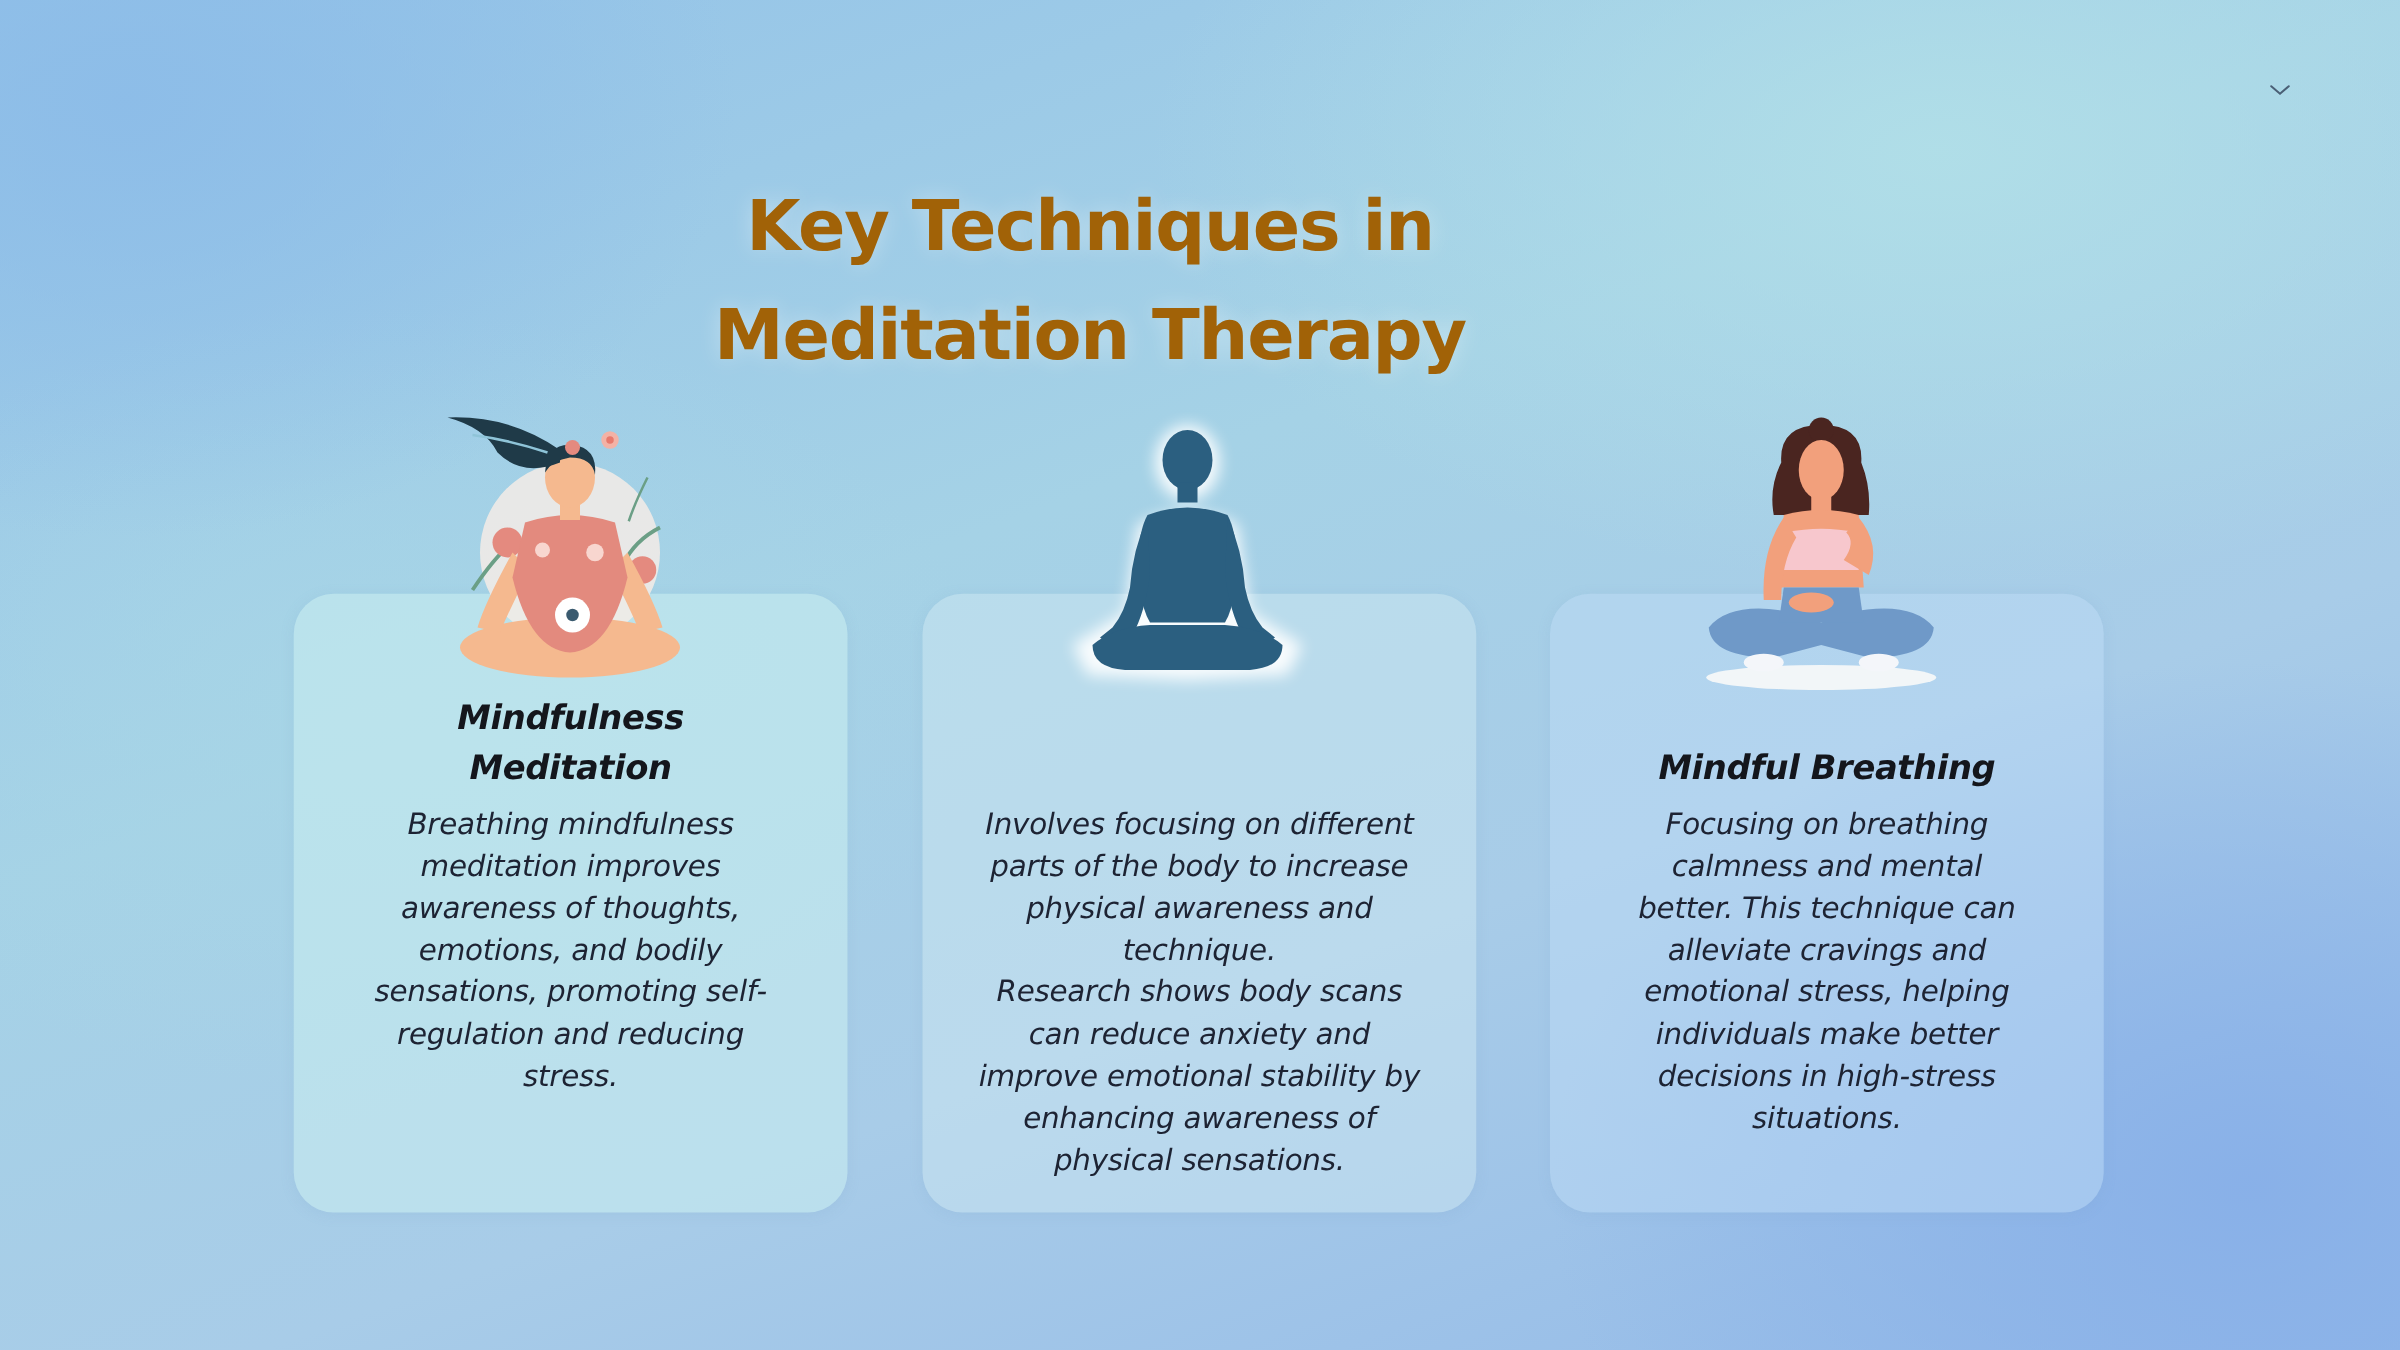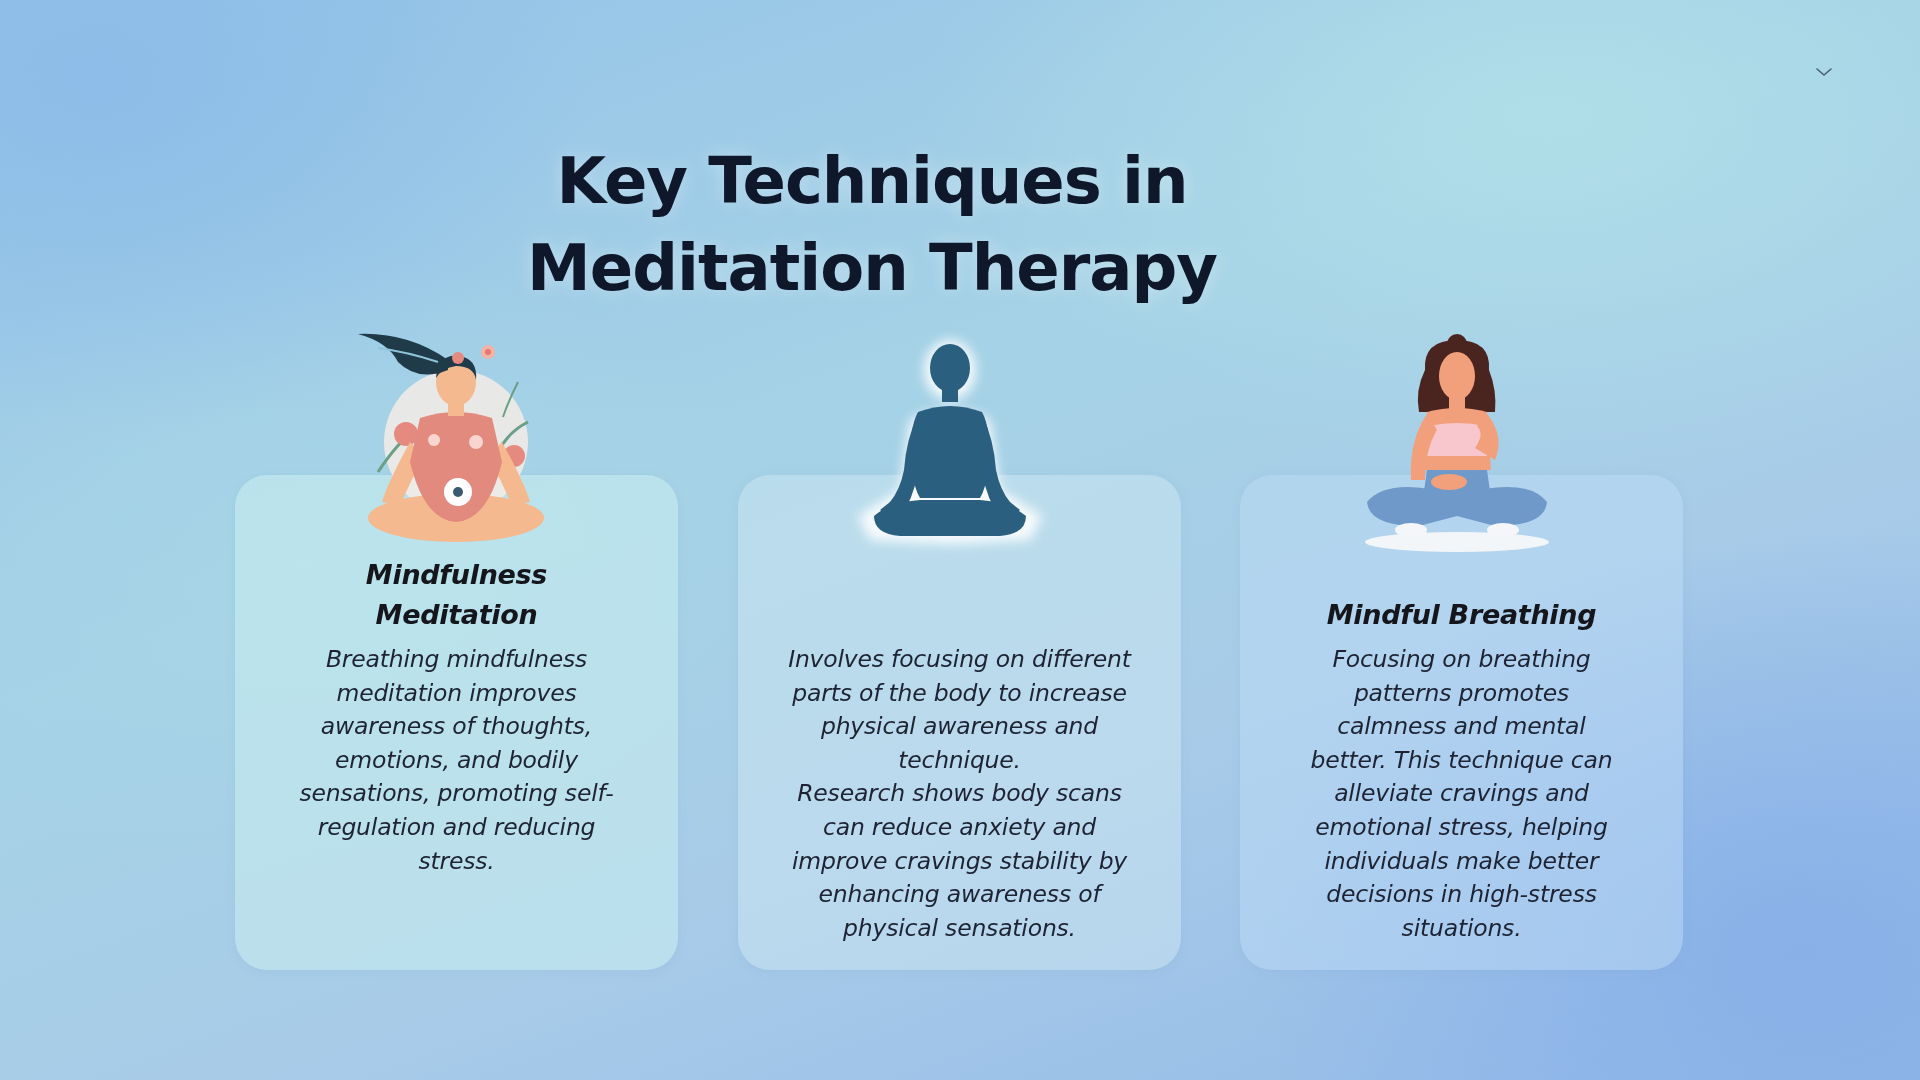--- a/index.html
+++ b/index.html
@@ -16,23 +16,23 @@
     }
     .slide { position: absolute; inset: 0; }
 
     .chevron {
       position: absolute; left: 1814px; top: 64px; width: 20px; height: 14px;
       cursor: pointer;
     }
 
     .title {
       position: absolute; left: 0; top: 138px; width: 1744px;
-      text-align: center; color: #0f172a;
+      text-align: center; color: #a16207;
       font-family: "DejaVu Sans", "Liberation Sans", sans-serif;
-      font-weight: 700; font-size: 64px; line-height: 87px;
+      font-weight: 700; font-size: 56px; line-height: 87px;
       letter-spacing: -1px;
       text-shadow: 0 0 18px rgba(255,255,255,0.35);
     }
     .title span { display: block; }
 
     .card {
       position: absolute; top: 475px; width: 443px; height: 495px;
       border-radius: 32px;
       background: rgba(205, 236, 240, 0.55);
       box-shadow: 0 2px 10px rgba(120,160,200,0.15);
@@ -93,33 +93,32 @@
   </div>
 
   <div class="card c2">
     <div class="card-body">
       <span class="ln">Involves focusing on different</span>
       <span class="ln">parts of the body to increase</span>
       <span class="ln">physical awareness and</span>
       <span class="ln">technique.</span>
       <span class="ln">Research shows body scans</span>
       <span class="ln">can reduce anxiety and</span>
-      <span class="ln">improve cravings stability by</span>
+      <span class="ln">improve emotional stability by</span>
       <span class="ln">enhancing awareness of</span>
       <span class="ln">physical sensations.</span>
     </div>
   </div>
 
   <div class="card c3">
     <div class="card-heading">
       <div>Mindful Breathing</div>
     </div>
     <div class="card-body">
       <span class="ln">Focusing on breathing</span>
-      <span class="ln">patterns promotes</span>
       <span class="ln">calmness and mental</span>
       <span class="ln">better. This technique can</span>
       <span class="ln">alleviate cravings and</span>
       <span class="ln">emotional stress, helping</span>
       <span class="ln">individuals make better</span>
       <span class="ln">decisions in high-stress</span>
       <span class="ln">situations.</span>
     </div>
   </div>
 

